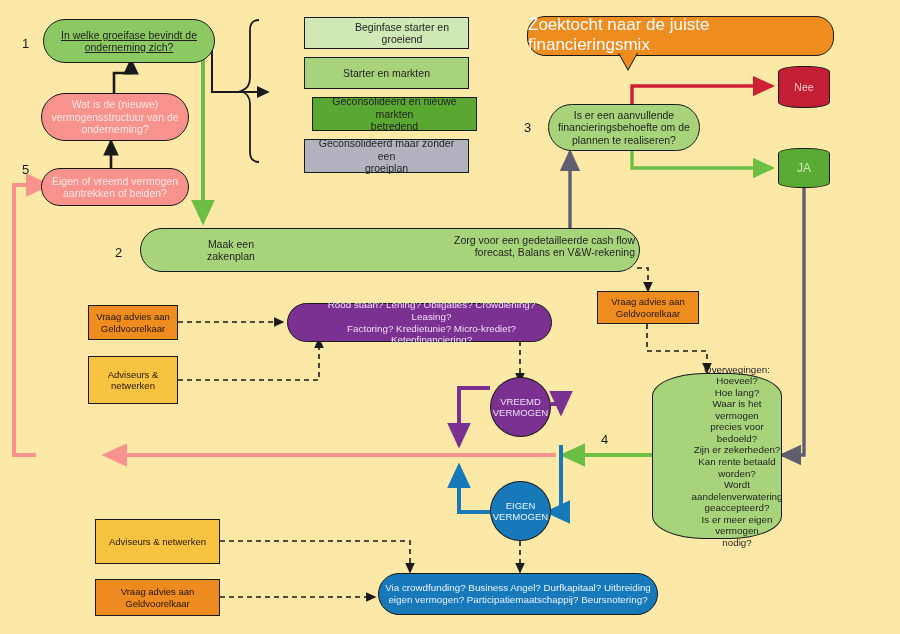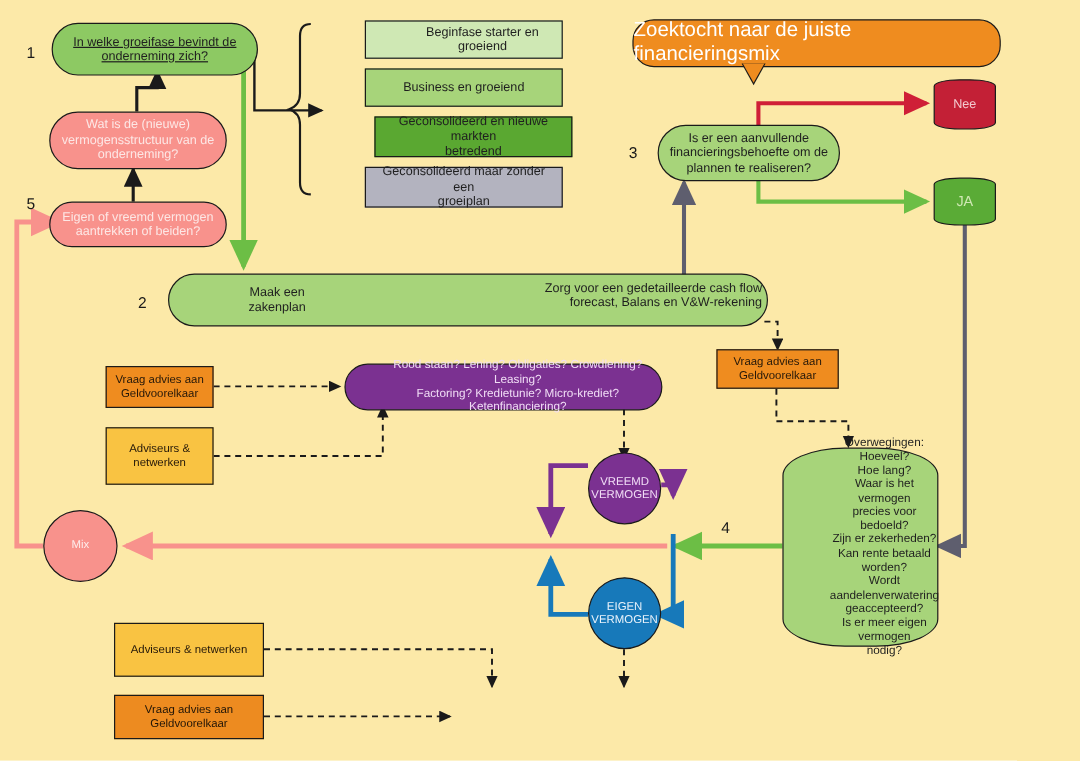--- a/index.html
+++ b/index.html
@@ -181,21 +181,21 @@
 
   <div class="node pill c-salmon" style="left:41px;top:168px;width:148px;height:38px;font-size:10.5px;">
     <span style="white-space:pre-line;">Eigen of vreemd vermogen
 aantrekken of beiden?</span>
   </div>
 
   <div class="node rect c-green-pale" style="left:304px;top:17px;width:165px;height:32px;font-size:10.5px;">
     <span style="white-space:pre-line;">Beginfase starter en groeiend</span>
   </div>
   <div class="node rect c-green-light" style="left:304px;top:57px;width:165px;height:32px;font-size:10.5px;">
-    <span style="white-space:pre-line;">Business en groeiend</span>
+    <span style="white-space:pre-line;">Starter en markten</span>
   </div>
   <div class="node rect c-green-dark" style="left:312px;top:97px;width:165px;height:34px;font-size:10.5px;">
     <span style="white-space:pre-line;">Geconsolideerd en nieuwe markten
 betredend</span>
   </div>
   <div class="node rect c-grey" style="left:304px;top:139px;width:165px;height:34px;font-size:10.5px;">
     <span style="white-space:pre-line;">Geconsolideerd maar zonder een
 groeiplan</span>
   </div>
 
@@ -257,26 +257,27 @@
 
   <div class="node circle c-purple" style="left:490px;top:377px;width:61px;height:60px;font-size:9.5px;">
     <span style="white-space:pre-line;">VREEMD
 VERMOGEN</span>
   </div>
   <div class="node circle c-blue" style="left:490px;top:481px;width:61px;height:60px;font-size:9.5px;">
     <span style="white-space:pre-line;">EIGEN
 VERMOGEN</span>
   </div>
 
-  <div class="node circle c-salmon-plain" style="left:36px;top:425px;width:62px;height:60px;font-size:9.5px;">
-    <span>Mix</span>
-  </div>
 
   <div class="node rect c-amber" style="left:95px;top:519px;width:125px;height:45px;font-size:9.5px;">
     <span style="white-space:pre-line;">Adviseurs &amp; netwerken</span>
   </div>
   <div class="node rect c-orange-dark" style="left:95px;top:579px;width:125px;height:37px;font-size:9.5px;">
     <span style="white-space:pre-line;">Vraag advies aan
 Geldvoorelkaar</span>
   </div>
 
+  <div class="node pill c-blue" style="left:378px;top:573px;width:280px;height:42px;font-size:9.8px;">
+    <span style="white-space:pre-line;">Via crowdfunding? Business Angel? Durfkapitaal? Uitbreiding
+eigen vermogen? Participatiemaatschappij? Beursnotering?</span>
+  </div>
 
 </div>
 
 </body></html>

